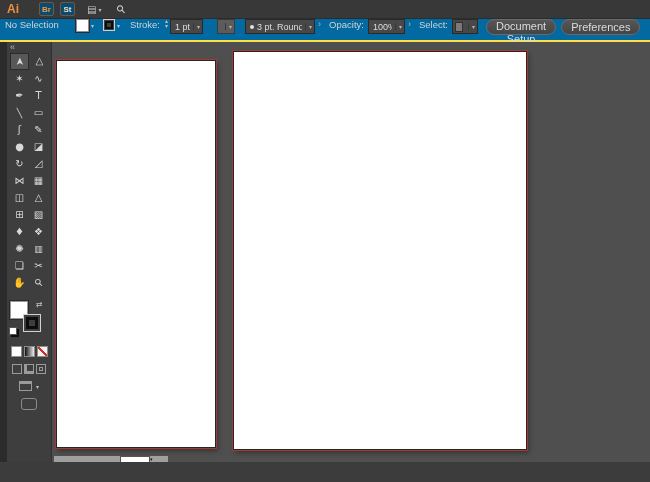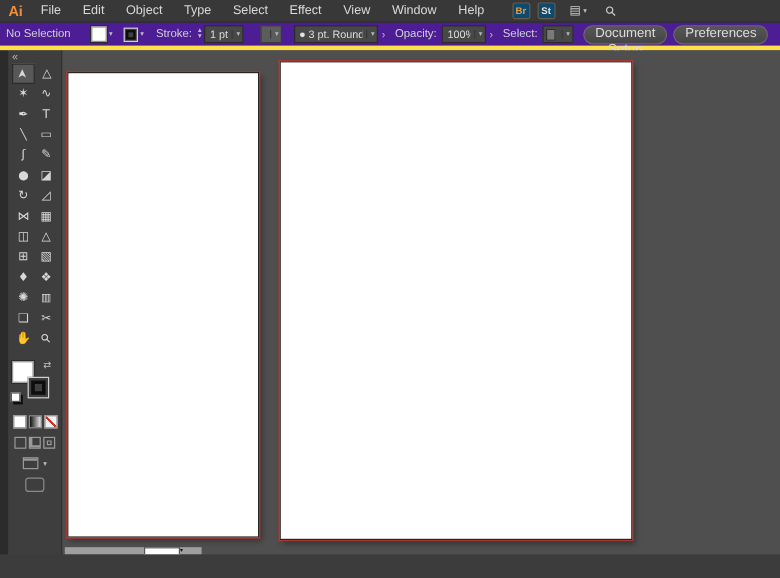--- a/index.html
+++ b/index.html
@@ -13,21 +13,21 @@
   .menu-item{padding:0 9px;font-size:10.5px;color:#d9d9d9;line-height:18px;cursor:default;}
   .badge{width:15px;height:14px;margin-left:14px;border:1px solid #6a5a48;border-radius:2px;background:#0c4a6e;
          color:#ef9a43;font-size:8px;font-weight:bold;display:inline-flex;align-items:center;justify-content:center;}
   .badge2{margin-left:6px;color:#e8e0d2;}
   .ws{display:inline-flex;align-items:center;margin-left:12px;color:#c9c9c9;}
   .ws-ic{font-size:10px;display:inline-block;}
   .caret{font-size:6px;color:#bdbdbd;margin-left:2px;}
   .search{display:inline-block;margin-left:16px;font-size:11px;color:#cfcfcf;transform:rotate(-45deg);}
 
   
-  .controlbar{height:23px;background:#4c1d95;display:flex;align-items:center;border-bottom:4px solid #fde047;padding:0 5px;}
+  .controlbar{height:23px;background:#0369a1;display:flex;align-items:flex-start;border-bottom:2px solid #fde047;padding:0 5px;}
   .cb-label{font-size:9.5px;color:#d2d2d2;white-space:nowrap;}
   .sw-wrap{display:inline-flex;align-items:center;}
   .fill-sw{width:13px;height:13px;background:#fff;border:1px solid #8f8f8f;box-shadow:0 0 0 1px #2b2b2b;display:inline-block;}
   .stroke-sw{width:12px;height:12px;display:inline-block;background:#404040;border:1px solid #cfcfcf;position:relative;}
   .stroke-sw .ring{position:absolute;left:1px;top:1px;right:1px;bottom:1px;border:2px solid #0d0d0d;}
   .stepper{display:inline-flex;flex-direction:column;margin-left:5px;line-height:4.5px;}
   .st-up,.st-dn{font-size:6px;color:#bdbdbd;height:5px;}
   .dd{height:15px;display:inline-flex;align-items:center;background:#484848;border:1px solid #2a2a2a;
       color:#ddd;font-size:9px;padding:0 2px 0 4px;margin-left:2px;}
   .dd .dd-text{flex:1;white-space:nowrap;overflow:hidden;}
@@ -88,31 +88,20 @@
   .zoom-box{margin-left:66px;width:30px;height:6px;background:#ffffff;border:1px solid #555;border-bottom:none;}
   .zcaret{font-size:5px;color:#111;line-height:6px;}
 </style>
 </head>
 <body>
 
 <div id="app" data-name="illustrator-window">
 
   <div class="menubar" data-name="menu-bar">
     <span class="logo" data-name="app-logo">Ai</span>
-    <nav id="menus" class="menus" data-name="menu-list">
-        <span class="menu-item" data-name="menu-item-file">File</span>
-        <span class="menu-item" data-name="menu-item-edit">Edit</span>
-        <span class="menu-item" data-name="menu-item-object">Object</span>
-        <span class="menu-item" data-name="menu-item-type">Type</span>
-        <span class="menu-item" data-name="menu-item-select">Select</span>
-        <span class="menu-item" data-name="menu-item-effect">Effect</span>
-        <span class="menu-item" data-name="menu-item-view">View</span>
-        <span class="menu-item" data-name="menu-item-window">Window</span>
-        <span class="menu-item" data-name="menu-item-help">Help</span>
-      </nav>
     <span class="badge" data-name="bridge-button">Br</span>
     <span class="badge badge2" data-name="stock-button">St</span>
     <span class="ws" data-name="workspace-switcher">
       <span class="ws-ic" data-name="workspace-switcher-icon">▤</span>
       <span class="caret" data-name="chevron-down-icon">▾</span>
     </span>
     <span class="search" data-name="search-icon">⚲</span>
   </div>
 
   <div class="controlbar" data-name="control-bar">

